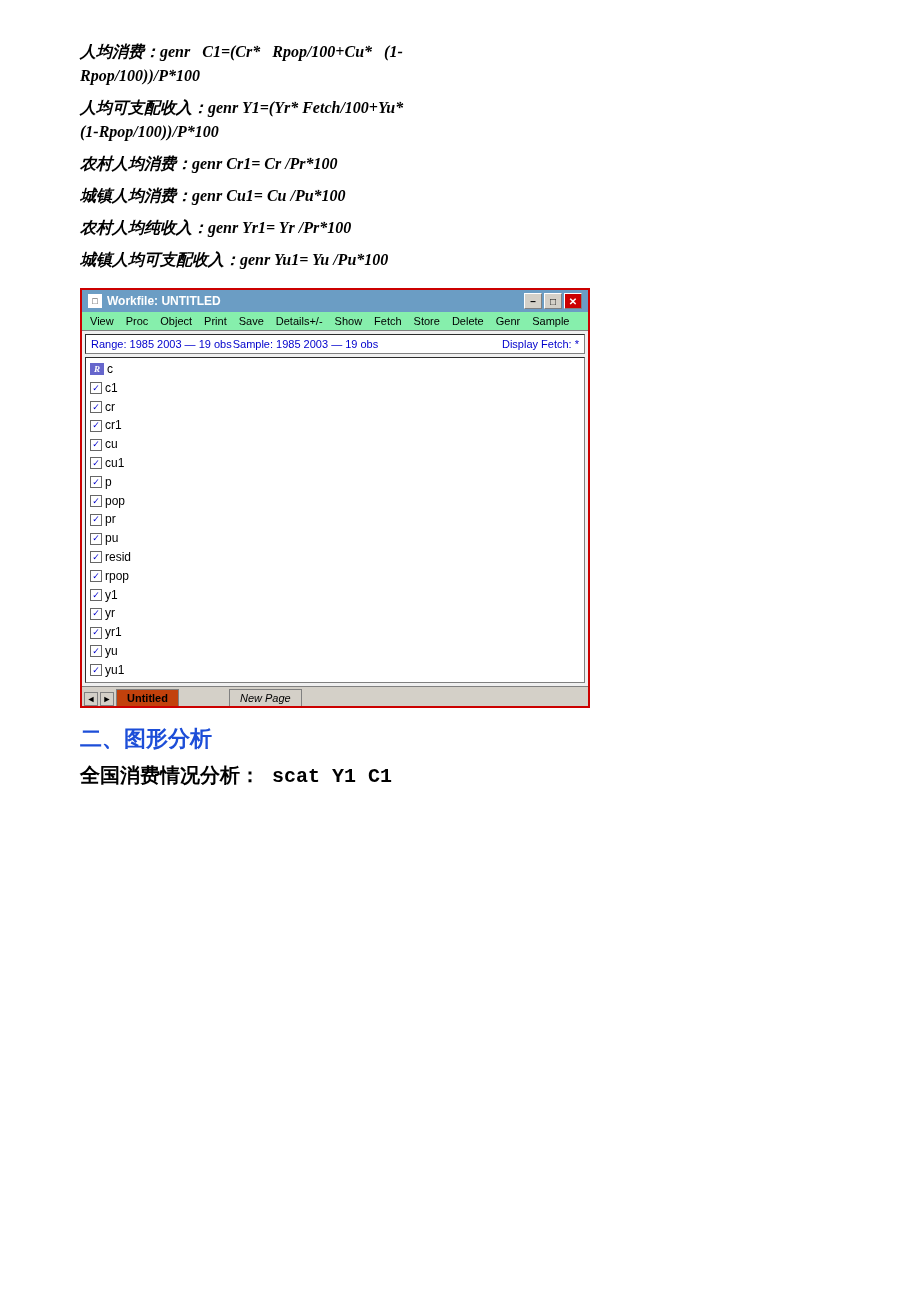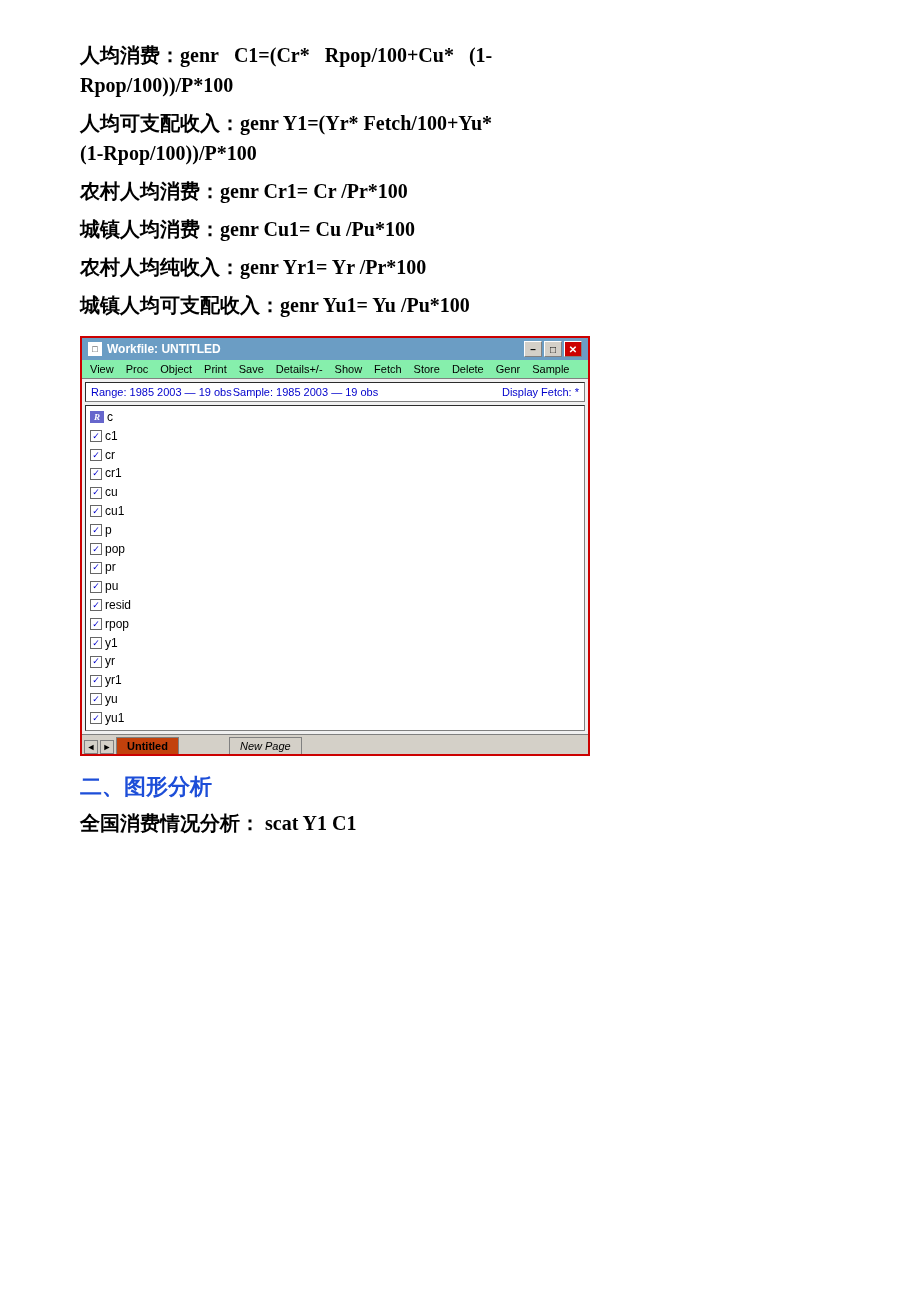--- a/index.html
+++ b/index.html
@@ -7,23 +7,24 @@
       background: #ffffff;
       font-family: "SimSun", "宋体", serif;
       width: 920px;
       min-height: 1302px;
       padding: 40px 80px;
       color: #000;
     }
 
     .formula-block {
       margin-bottom: 8px;
-      font-size: 20px;
+      font-size: 16px;
       font-weight: bold;
       line-height: 1.5;
+      font-style: italic;
     }
 
     .formula-block .cn {
       font-family: "SimHei", "黑体", sans-serif;
       font-weight: bold;
     }
 
     .formula-block .code {
       font-family: "Times New Roman", serif;
       font-weight: bold;
@@ -225,21 +226,21 @@
       font-weight: bold;
       color: #1d4ed8;
       margin: 16px 0 8px 0;
       font-family: "SimHei", "黑体", sans-serif;
     }
 
     .analysis-line {
       font-size: 20px;
       font-weight: bold;
       margin-bottom: 8px;
-      font-family: Liberation Serif, serif;
+      font-family: Liberation Mono, monospace;
     }
   </style>
 </head>
 <body>
 
 <div class="formula-block">
   <span class="cn">人均消费：</span><span class="code">genr&nbsp;&nbsp;&nbsp;C1=(Cr*&nbsp;&nbsp;&nbsp;Rpop/100+Cu*&nbsp;&nbsp;&nbsp;(1-</span><br>
   <span class="code">Rpop/100))/P*100</span>
 </div>
 

